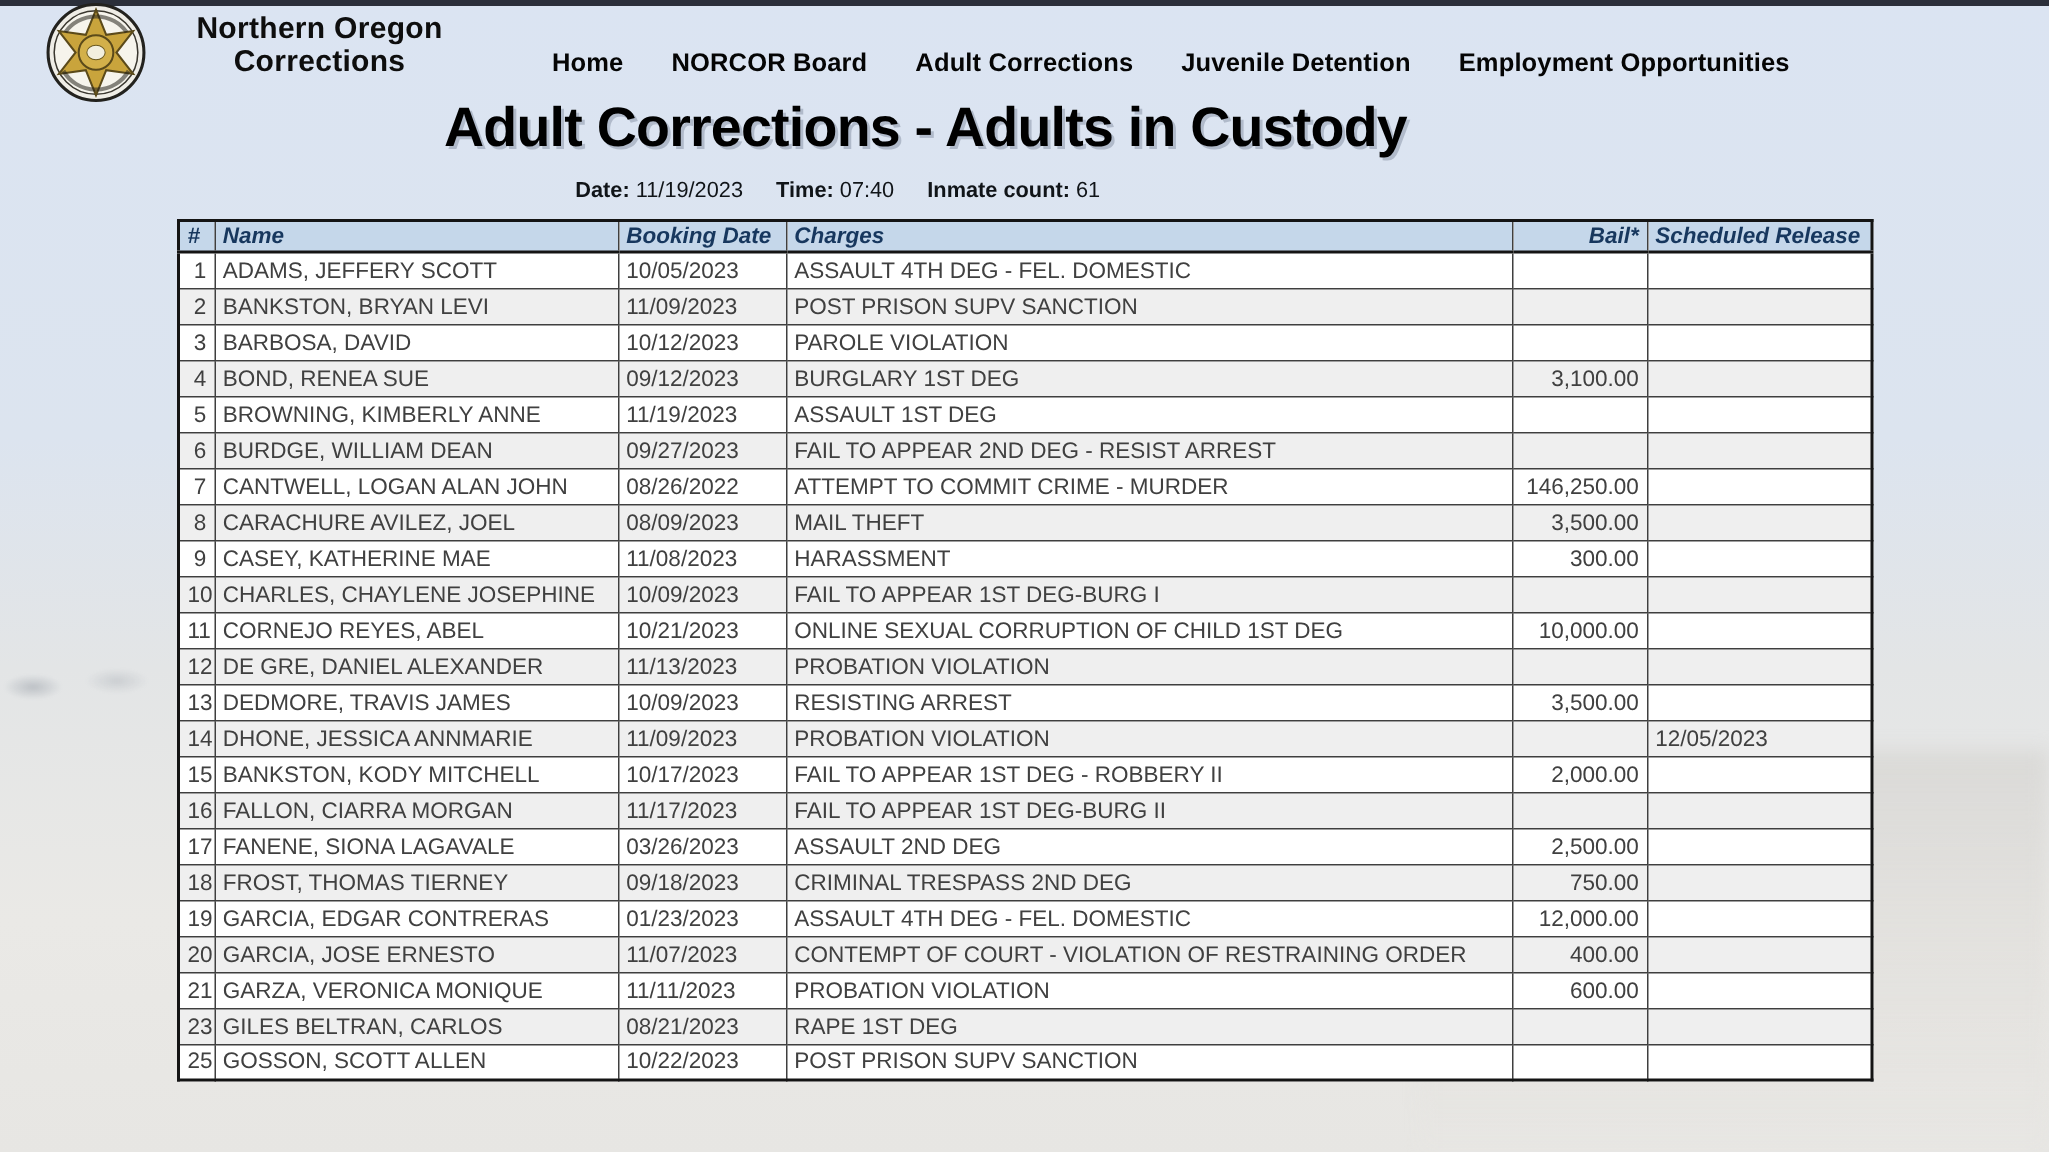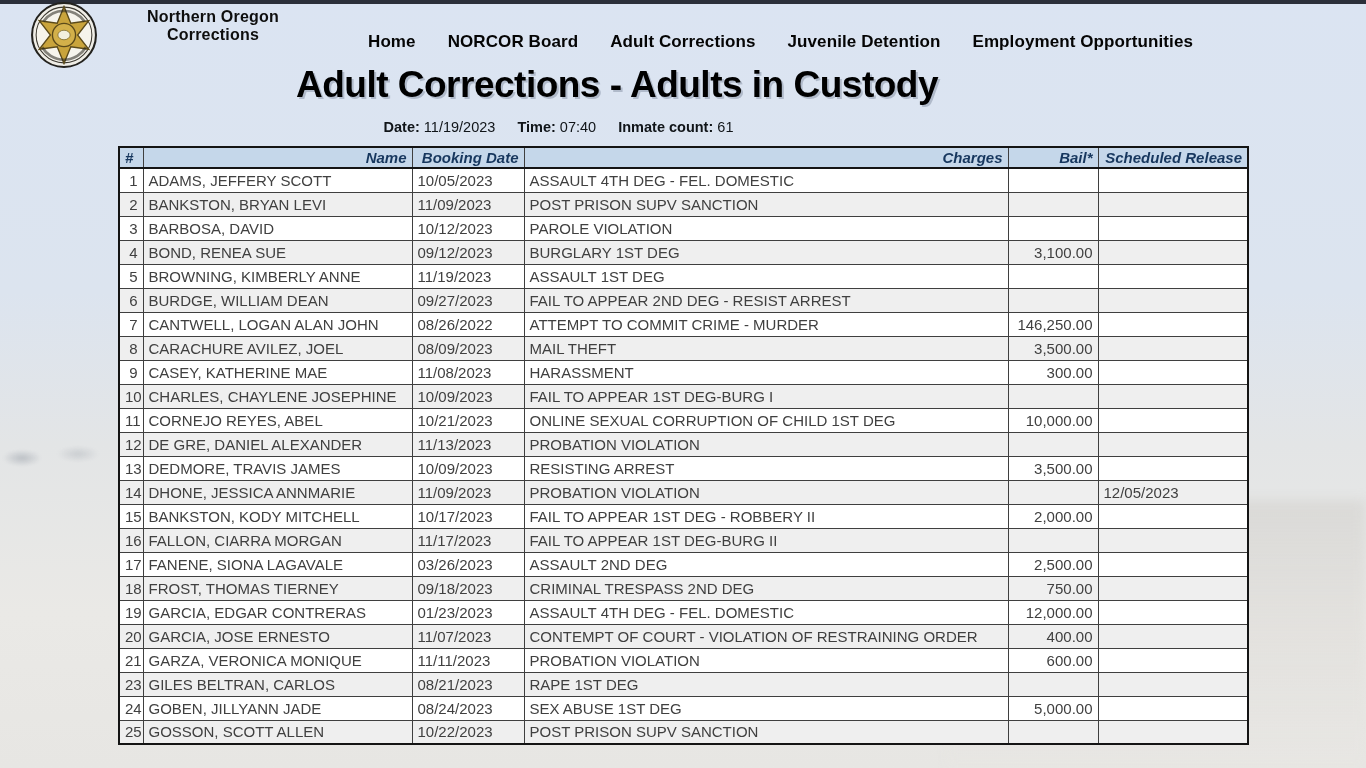--- a/index.html
+++ b/index.html
@@ -16,21 +16,21 @@
   .bg-pole { position:absolute; left:712px; top:250px; width:6px; height:200px; background:rgba(180,185,195,.35); filter:blur(2px); }
   .bg-cars { position:absolute; left:0; top:424px; width:118px; height:56px;
     background:
       radial-gradient(28px 12px at 22px 34px, rgba(90,100,116,.28), rgba(0,0,0,0) 70%),
       radial-gradient(30px 12px at 78px 30px, rgba(120,128,140,.22), rgba(0,0,0,0) 70%);
     filter:blur(1px); }
 
   
   .logo-wrap { position:absolute; left:30px; top:1px; width:68px; height:68px; cursor:pointer; }
   .site-title { position:absolute; left:104px; top:8px; width:218px; text-align:center;
-    font-size:16px; font-weight:700; color:#0e0e0e; line-height:1.12; letter-spacing:.2px; }
+    font-size:20px; font-weight:700; color:#0e0e0e; line-height:1.12; letter-spacing:.2px; }
   .nav { position:absolute; left:368px; top:32px; display:flex; gap:32px; }
   .nav a { font-size:17px; font-weight:700; color:#050505; text-decoration:none; letter-spacing:.1px; cursor:pointer; }
 
   .page-title { position:absolute; top:64px; left:0; width:1234px; text-align:center; margin:0;
     font-size:37px; font-weight:800; letter-spacing:-.5px; color:#000;
     text-shadow:2px 2px 0 rgba(125,135,155,.45); }
 
   .meta { position:absolute; top:119px; left:0; width:1117px; text-align:center;
     font-size:14.5px; color:#101418; }
   .meta b { font-weight:700; }
@@ -45,21 +45,21 @@
     font-size:15px; color:#404040; height:24px; }
   table.roster thead th {
     background:#c5d7ea; color:#17375e; font-weight:700; font-style:italic;
     height:21px; font-size:15px; border-bottom:2px solid #141414; }
   tbody tr:nth-child(even) td { background:#efefef; }
   tbody tr:nth-child(odd) td { background:#ffffff; }
 
   th.col-num, td.col-num { text-align:right; padding-right:4px; }
   th.col-num { text-align:left; font-style:italic; }
   td.col-name, td.col-charges { text-align:left; }
-  th.col-name, th.col-date, th.col-release, th.col-charges { text-align:right; }
+  th.col-name, th.col-date, th.col-release, th.col-charges { text-align:left; }
   td.col-date, td.col-release { }
   th.col-bail, td.col-bail { text-align:right; padding-right:6px; }
 </style>
 </head>
 <body>
 
 <div class="bg-top-strip"></div>
 <div class="bg-building"></div>
 <div class="bg-pole"></div>
 <div class="bg-cars"></div>
@@ -292,28 +292,20 @@
       </tr>
       <tr>
         <td class="col-num">23</td>
         <td class="col-name">GILES BELTRAN, CARLOS</td>
         <td class="col-date">08/21/2023</td>
         <td class="col-charges">RAPE 1ST DEG</td>
         <td class="col-bail"></td>
         <td class="col-release"></td>
       </tr>
       <tr>
-        <td class="col-num">24</td>
-        <td class="col-name">GOBEN, JILLYANN JADE</td>
-        <td class="col-date">08/24/2023</td>
-        <td class="col-charges">SEX ABUSE 1ST DEG</td>
-        <td class="col-bail">5,000.00</td>
-        <td class="col-release"></td>
-      </tr>
-      <tr>
         <td class="col-num">25</td>
         <td class="col-name">GOSSON, SCOTT ALLEN</td>
         <td class="col-date">10/22/2023</td>
         <td class="col-charges">POST PRISON SUPV SANCTION</td>
         <td class="col-bail"></td>
         <td class="col-release"></td>
       </tr>
     </tbody>
 </table>
 

